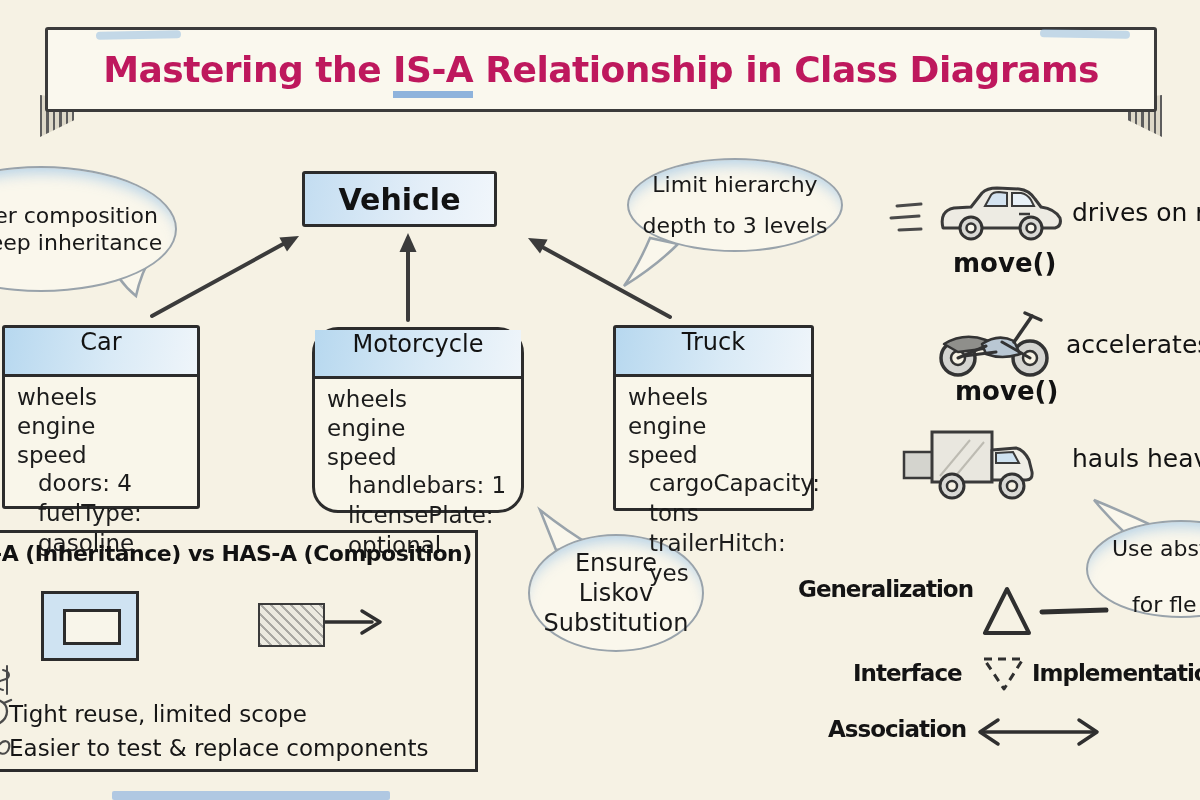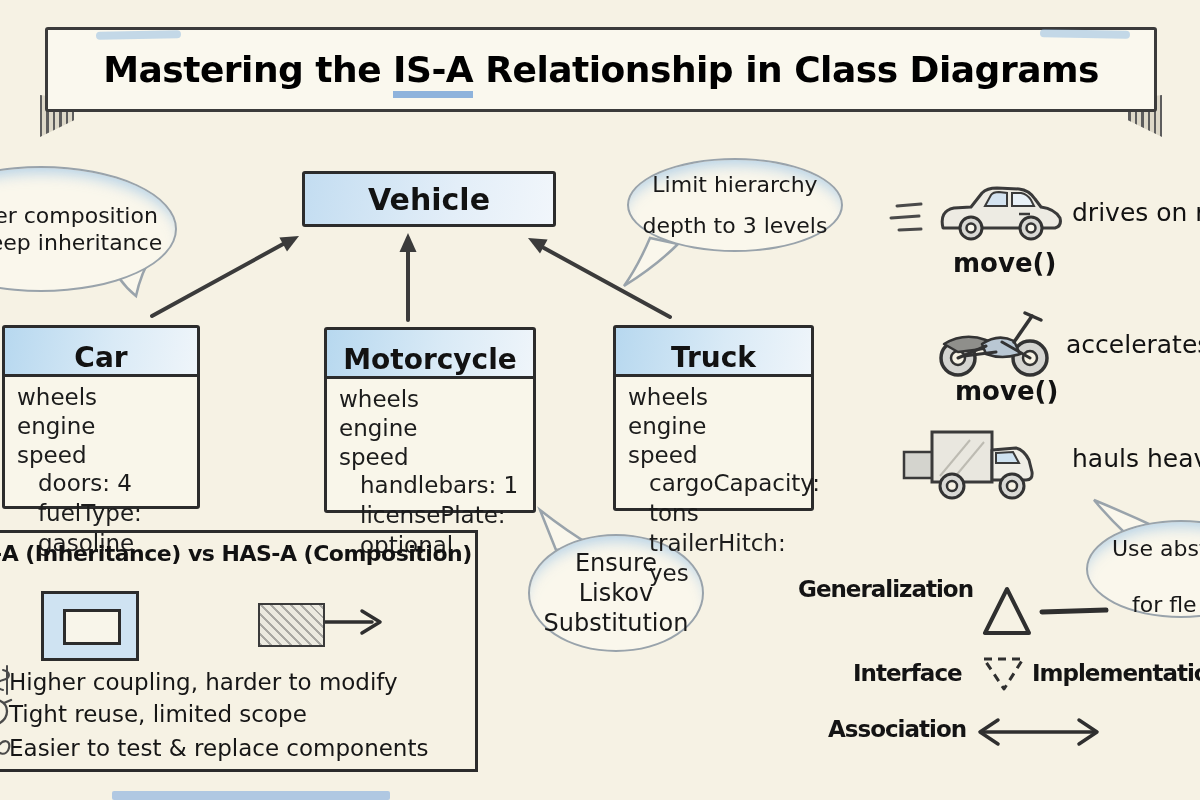--- a/index.html
+++ b/index.html
@@ -3,43 +3,43 @@
 <meta charset="utf-8">
 <style>
   html,body{margin:0;padding:0;background:#f6f2e4;}
   #canvas{position:relative;width:1200px;height:800px;overflow:hidden;
     background:#f6f2e4;font-family:"DejaVu Sans","Liberation Sans",sans-serif;color:#1c1c1c;}
   #sketch{position:absolute;left:0;top:0;z-index:1;}
   .abs{position:absolute;box-sizing:border-box;}
   
   .banner{left:45px;top:27px;width:1112px;height:85px;background:#faf8ee;
     border:3px solid #3b3b3b;border-radius:3px;z-index:2;display:flex;align-items:center;justify-content:center;}
-  .banner-title{font-size:36px;font-weight:bold;letter-spacing:-0.5px;color:#000000;white-space:nowrap;}
+  .banner-title{font-size:36px;font-weight:bold;letter-spacing:-0.5px;color:#be185d;white-space:nowrap;}
   .t-key{border-bottom:7px solid rgba(122,167,216,.85);padding-bottom:1px;}
   .fold{width:34px;height:42px;z-index:1;
     background:repeating-linear-gradient(90deg,#5d5d5d 0 2.5px,#ddd8c8 2.5px 6.5px);}
   .fold-l{left:40px;top:95px;clip-path:polygon(0 0,100% 10%,100% 60%,0 100%);}
   .fold-r{left:1128px;top:95px;clip-path:polygon(0 10%,100% 0,100% 100%,0 60%);}
   .smudge{height:8px;background:rgba(150,190,225,.55);border-radius:4px;z-index:3;}
   
   .bubble{background:#faf7ec;border:2.5px solid #99a3ab;border-radius:50%;z-index:2;
     box-shadow:inset 0 12px 14px -7px rgba(155,195,230,.7);
     display:flex;flex-direction:column;align-items:center;justify-content:center;
     font-size:22px;line-height:1.25;text-align:center;color:#181818;}
   .bubble span{display:block;white-space:nowrap;}
   .bubtext{font-size:22px;white-space:nowrap;z-index:3;color:#181818;}
   
   .classbox{border:3px solid #2c2c2c;border-radius:3px;background:#f9f6ea;z-index:2;}
   .chdr{height:46px;border-bottom:3px solid #2c2c2c;
     background:linear-gradient(100deg,#b7d8ef 0%,#d9eaf6 55%,#eff5fa 100%);
-    display:flex;align-items:flex-end;justify-content:center;font-weight:bold;font-size:28px;color:#121212;}
+    display:flex;align-items:flex-start;justify-content:center;font-weight:normal;font-size:24px;color:#121212;}
   .cbody{padding:6px 8px 4px 12px;}
   .attr{font-size:23px;line-height:1.25;}
   .detail{font-size:23px;line-height:1.3;margin-left:21px;}
-  .vbox{left:302px;top:171px;width:254px;height:56px;border:3.5px solid #2c2c2c;border-radius:3px;
+  .vbox{left:302px;top:171px;width:195px;height:56px;border:3.5px solid #2c2c2c;border-radius:3px;
     background:linear-gradient(100deg,#c3ddf1 0%,#e3eef8 60%,#f1f6fb 100%);z-index:2;
     display:flex;align-items:center;justify-content:center;font-size:30px;font-weight:bold;color:#121212;}
   
   .cap{font-size:25px;white-space:nowrap;z-index:2;color:#121212;}
   .method{font-size:26px;font-weight:bold;z-index:2;color:#121212;}
   
   .legend{font-size:23px;font-weight:bold;letter-spacing:-1px;white-space:nowrap;z-index:2;color:#141414;}
   
   .cmp{left:-12px;top:530px;width:490px;height:242px;border:3.5px solid #2c2c2c;z-index:2;background:transparent;}
   .cmp-title{position:absolute;left:2px;top:8px;font-size:22px;font-weight:bold;letter-spacing:-0.5px;white-space:nowrap;color:#121212;}
@@ -174,21 +174,21 @@
       </div>
     <div class="cbody">
       <div class="attr">wheels</div>
       <div class="attr">engine</div>
       <div class="attr">speed</div>
       <div class="detail">doors: 4</div>
       <div class="detail">fuelType: gasoline</div>
     </div>
   </div>
 
-  <div class="abs classbox" style="left:324px;top:327px;width:212px;height:186px;">
+  <div class="abs classbox" style="left:312px;top:327px;width:212px;height:186px;border-radius:26px;">
     <div class="chdr">
         <span>Motorcycle</span>
       </div>
     <div class="cbody">
       <div class="attr">wheels</div>
       <div class="attr">engine</div>
       <div class="attr">speed</div>
       <div class="detail">handlebars: 1</div>
       <div class="detail">licensePlate: optional</div>
     </div>
@@ -217,20 +217,19 @@
   <div class="abs legend" style="left:853px;top:660px;">Interface</div>
   <div class="abs legend" style="left:1032px;top:660px;">Implementatio</div>
   <div class="abs legend" style="left:828px;top:716px;">Association</div>
 
   <div class="abs cmp">
     <div class="cmp-title">-A (Inheritance) vs HAS-A (Composition)</div>
     <div class="nest-outer">
       <div class="nest-inner"></div>
     </div>
     <div class="hatched"></div>
-    <div class="bullet" style="top:136px;">Higher coupling, harder to modify</div>
     <div class="bullet" style="top:168px;">Tight reuse, limited scope</div>
     <div class="bullet" style="top:202px;">Easier to test &amp; replace components</div>
   </div>
 
   <div class="abs bstrip"></div>
 
 </div>
 
 </body></html>

